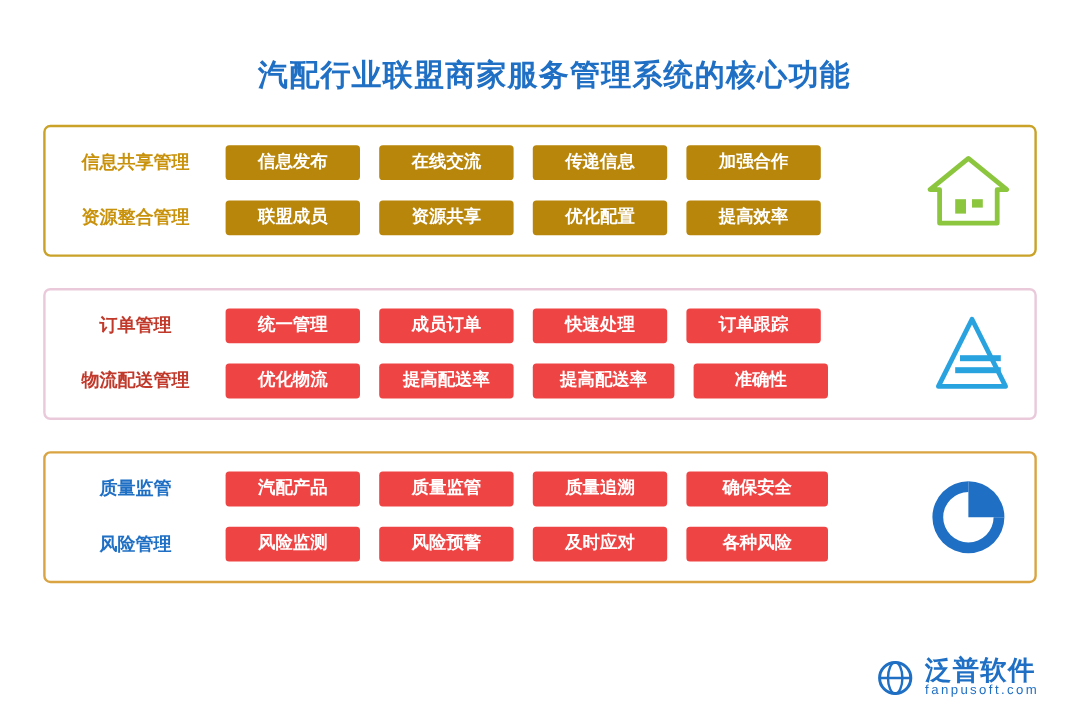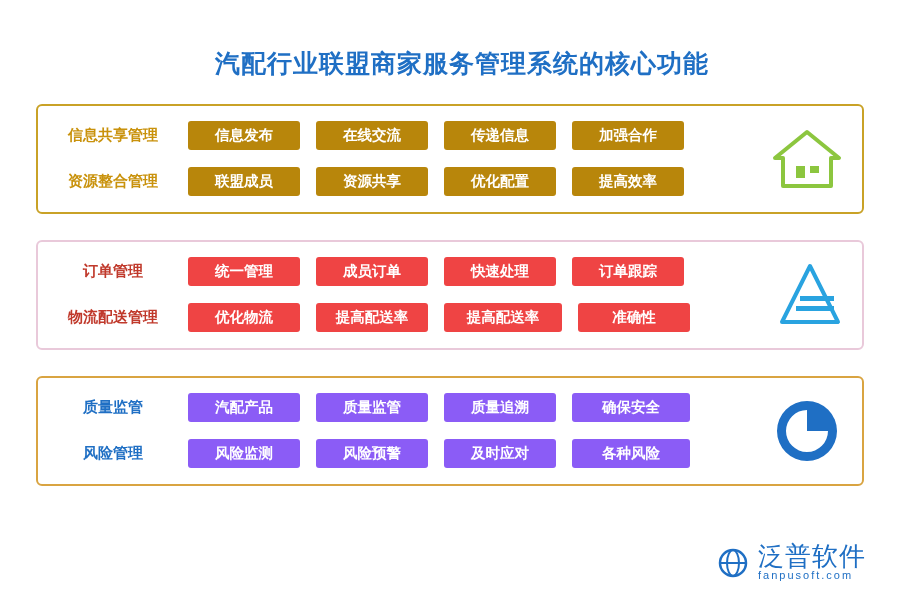--- a/index.html
+++ b/index.html
@@ -85,21 +85,21 @@
     color: #ffffff;
     font-size: 14.5px;
     font-weight: bold;
     border-radius: 3px;
     margin-right: 16px;
     white-space: nowrap;
   }
   .chip.wide { width: 118px; }
   .s1 .chip { background: #b8860b; }
   .s2 .chip { background: #ef4444; }
-  .s3 .chip { background: #8b5cf6; }
+  .s3 .chip { background: #ef4444; }
 
   .sec-icon {
     position: absolute;
     right: 18px;
     top: 50%;
     transform: translateY(-50%);
     width: 74px;
     height: 74px;
     display: flex;
     align-items: center;
@@ -120,22 +120,22 @@
     display: flex;
     align-items: center;
     justify-content: center;
   }
   .logo-text {
     display: flex;
     flex-direction: column;
     line-height: 1.05;
   }
   .logo-cn {
-    font-size: 26px;
-    font-weight: normal;
+    font-size: 22px;
+    font-weight: bold;
     color: #1f6fc4;
     letter-spacing: 1px;
   }
   .logo-en {
     font-size: 11px;
     color: #1f6fc4;
     letter-spacing: 2px;
   }
 </style>
 </head>

